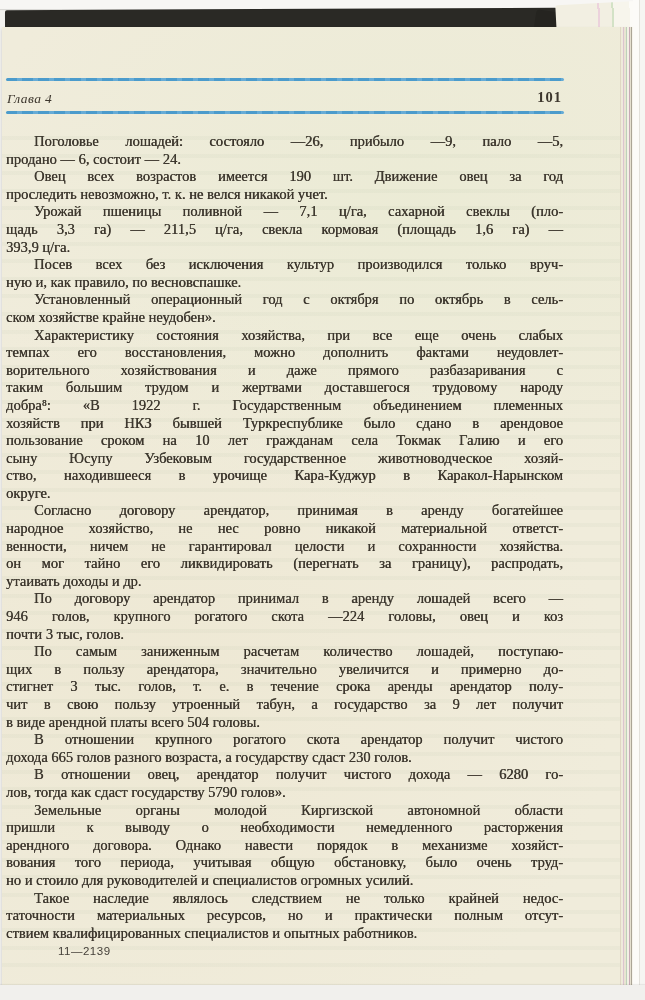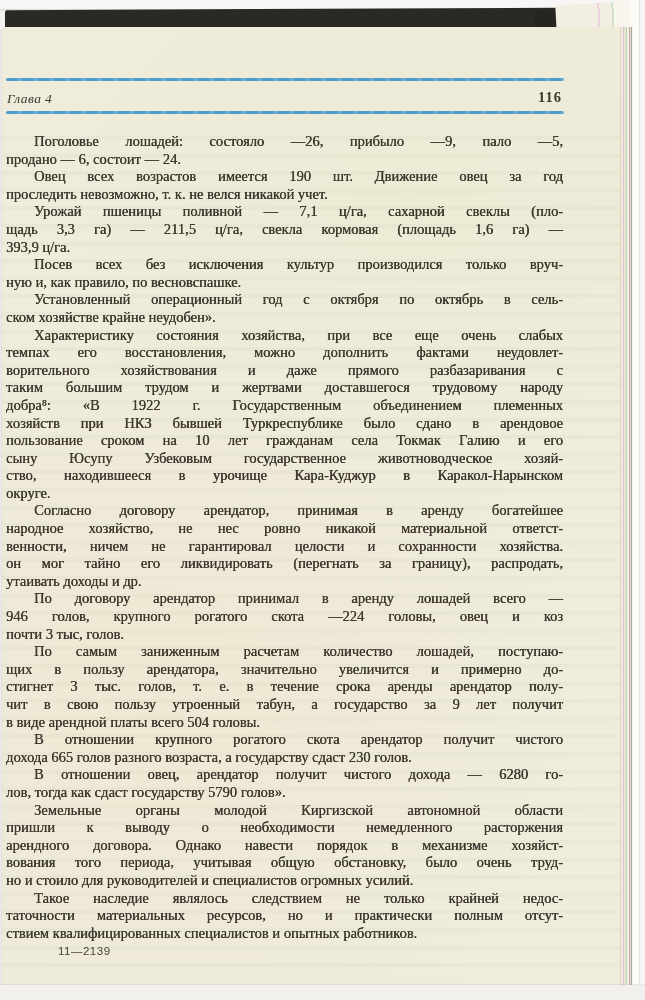--- a/index.html
+++ b/index.html
@@ -83,21 +83,21 @@
 
 <div class="scene">
   <div class="top-strip"></div>
   <div class="band"></div>
   <div class="fan"></div>
 
   <div class="page">
     <div class="rule rule-top"></div>
     <div class="running-head">
       <span class="chapter">Глава 4</span>
-      <span class="pagenum">116</span>
+      <span class="pagenum">101</span>
     </div>
     <div class="rule rule-bottom"></div>
 
     <div class="body-text">
         <div class="line indent">Поголовье лошадей: состояло —26, прибыло —9, пало —5,</div>
         <div class="line end">продано — 6, состоит — 24.</div>
         <div class="line indent">Овец всех возрастов имеется 190 шт. Движение овец за год</div>
         <div class="line end">проследить невозможно, т. к. не велся никакой учет.</div>
         <div class="line indent">Урожай пшеницы поливной — 7,1 ц/га, сахарной свеклы (пло-</div>
         <div class="line">щадь 3,3 га) — 211,5 ц/га, свекла кормовая (площадь 1,6 га) —</div>

